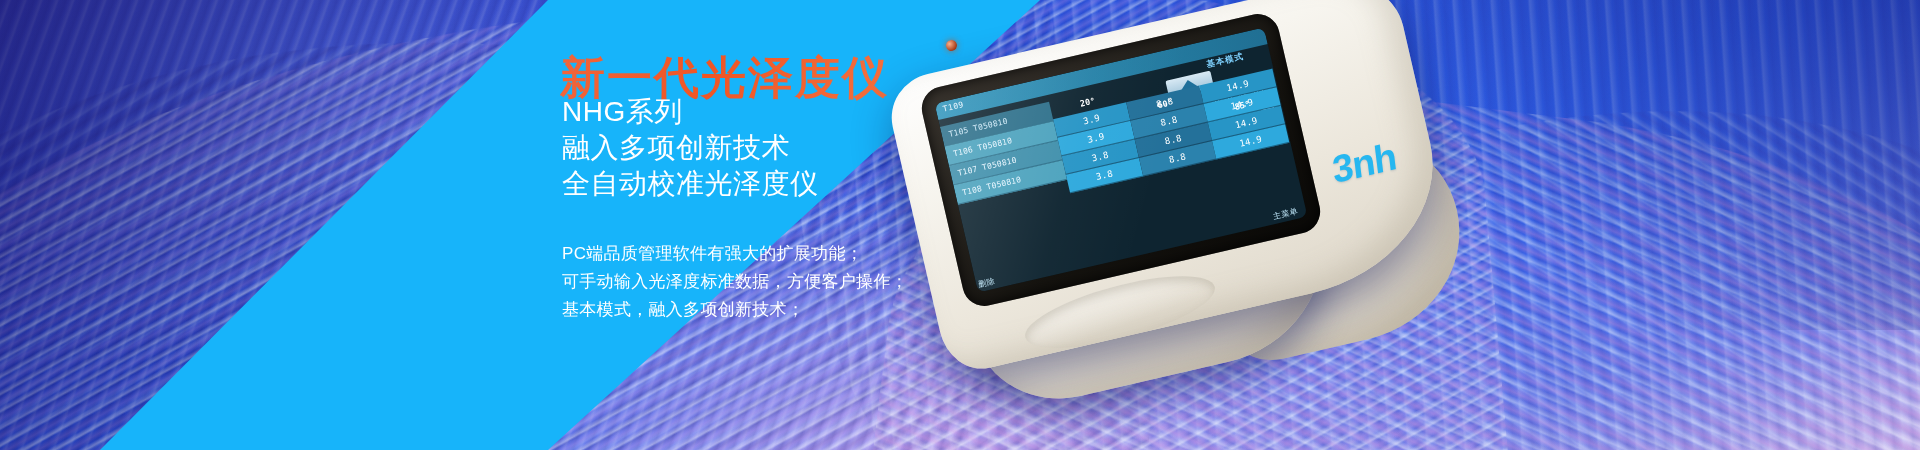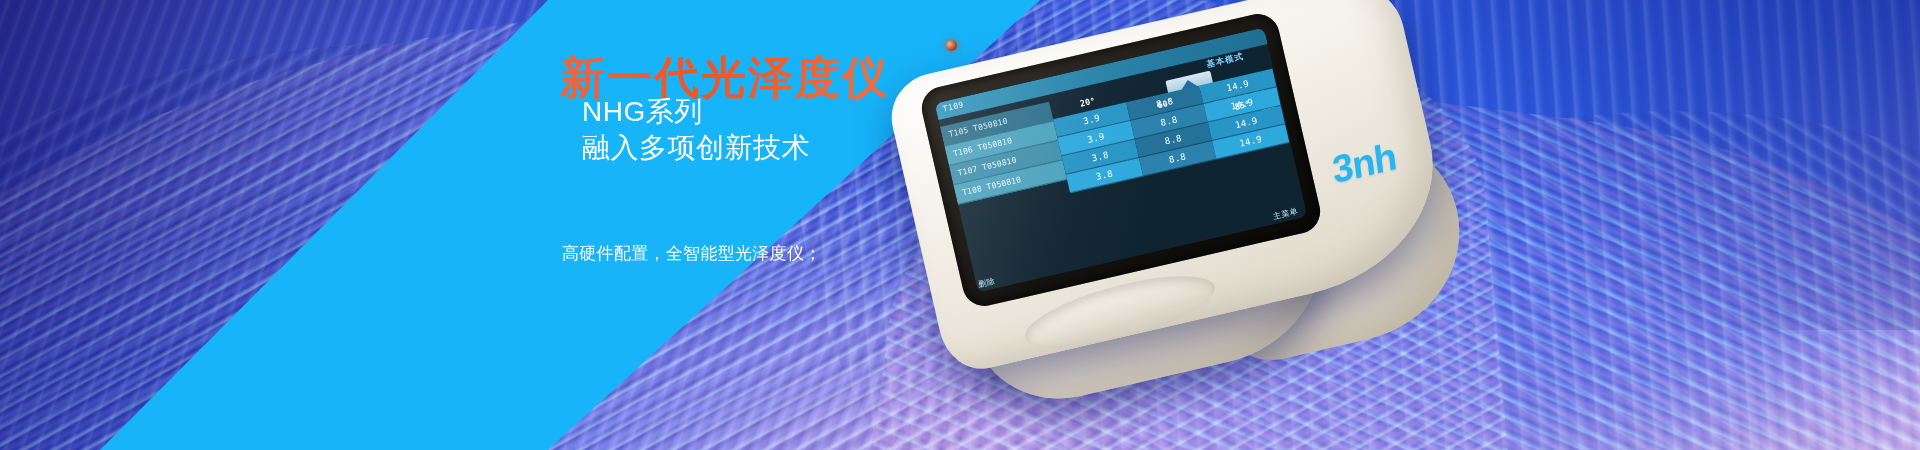--- a/index.html
+++ b/index.html
@@ -127,21 +127,21 @@
     font-size:45px;font-weight:bold;letter-spacing:2px;
     color:#f05a28;
     background:linear-gradient(100deg,#f2653a 0%,#ef5524 45%,#f4703f 100%);
     -webkit-background-clip:text;background-clip:text;
     -webkit-text-fill-color:transparent;color:transparent;
     white-space:nowrap;
   }
   .sublines{position:absolute;left:2px;top:94px;}
   .subline{
     font-size:28px;color:#ffffff;line-height:36px;white-space:nowrap;
-    font-weight:400;letter-spacing:.5px;margin-left:20px;
+    font-weight:400;letter-spacing:.5px;
   }
   .bodylines{position:absolute;left:2px;top:240px;}
   .bodyline{
     font-size:17px;color:#ffffff;line-height:28px;white-space:nowrap;
     letter-spacing:.3px;
   }
 
   
   .device{position:absolute;left:880px;top:14px;width:640px;height:360px;}
 
@@ -297,24 +297,27 @@
 
   <div class="cyan-panel"></div>
 
   <div class="copy">
 
     <div class="headline">新一代光泽度仪</div>
 
     <div class="sublines">
       <div class="subline">NHG系列</div>
       <div class="subline">融入多项创新技术</div>
+      <div class="subline">全自动校准光泽度仪</div>
     </div>
 
     <div class="bodylines">
-      <div class="bodyline">高硬件配置，全智能型光泽度仪；</div>
+      <div class="bodyline">PC端品质管理软件有强大的扩展功能；</div>
+      <div class="bodyline">可手动输入光泽度标准数据，方便客户操作；</div>
+      <div class="bodyline">基本模式，融入多项创新技术；</div>
     </div>
 
   </div>
 
   <div class="device">
 
     <div class="dev-nose"></div>
     <div class="dev-grip"></div>
     <div class="dev-body"></div>
     <div class="dev-seam"></div>

